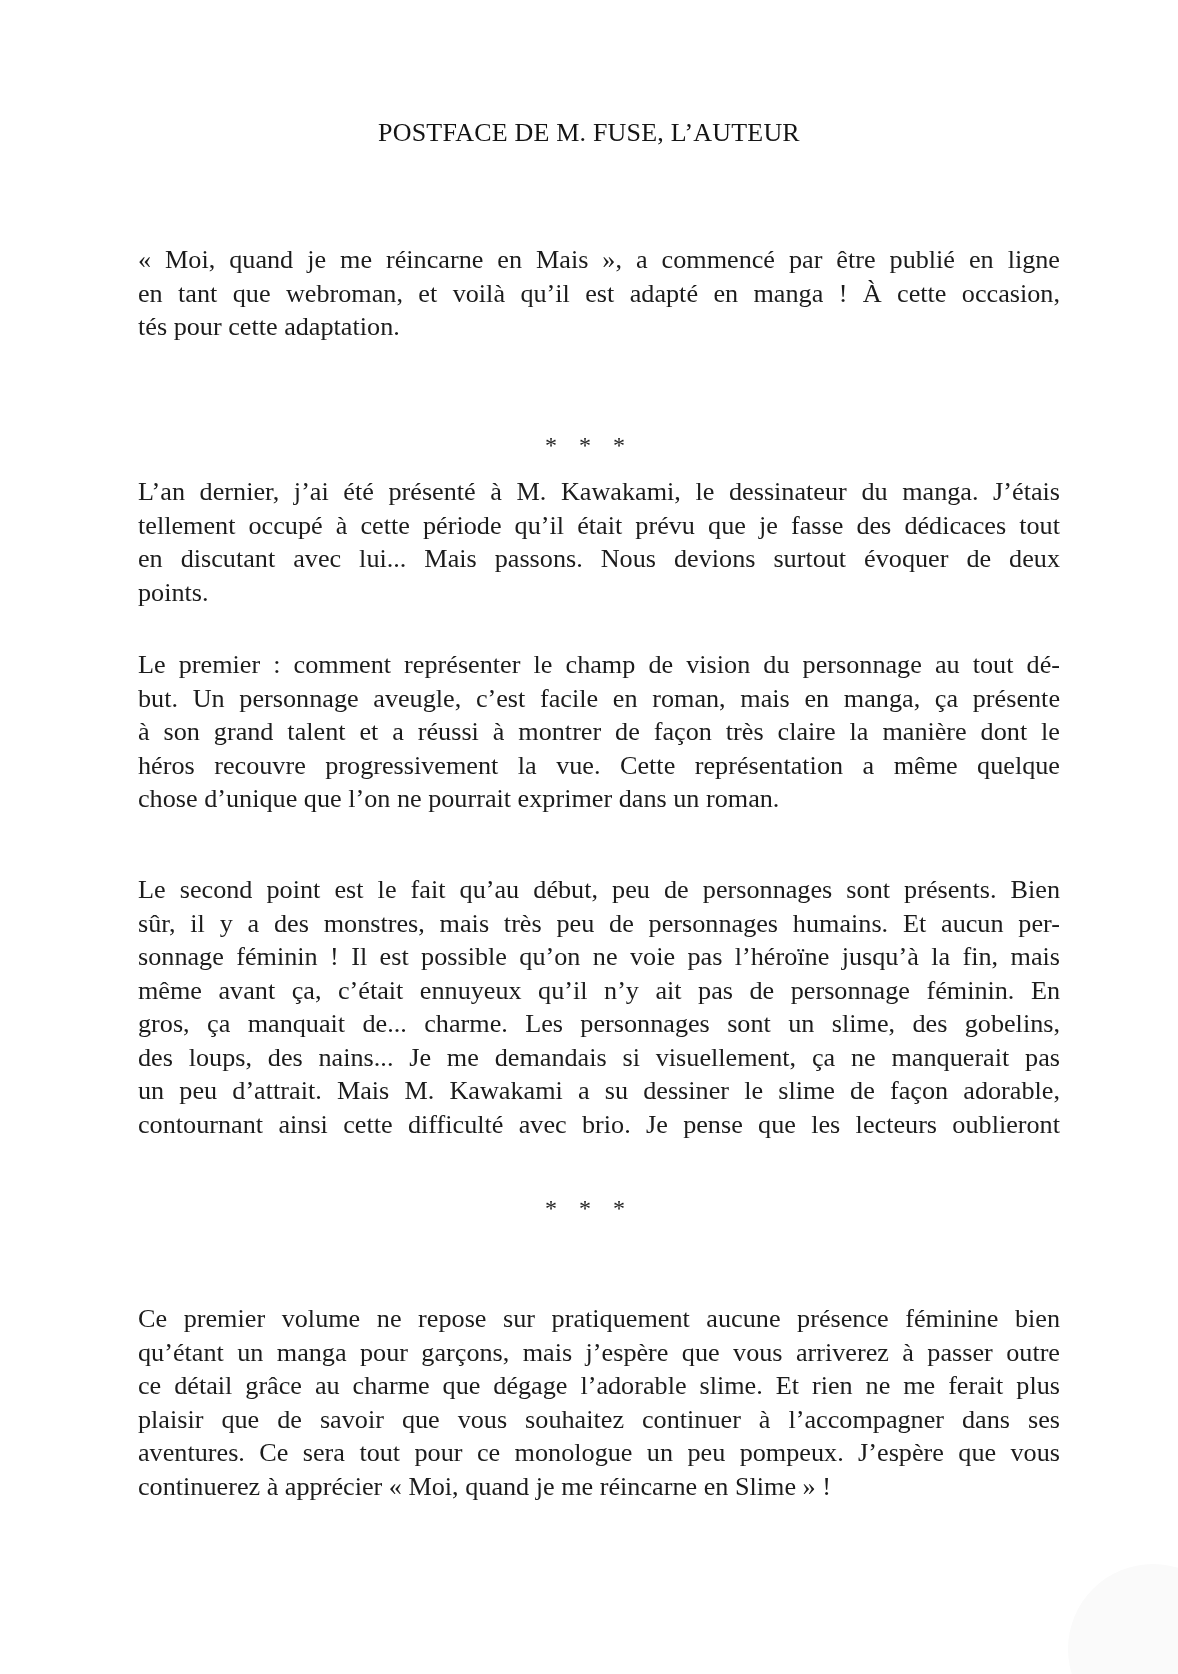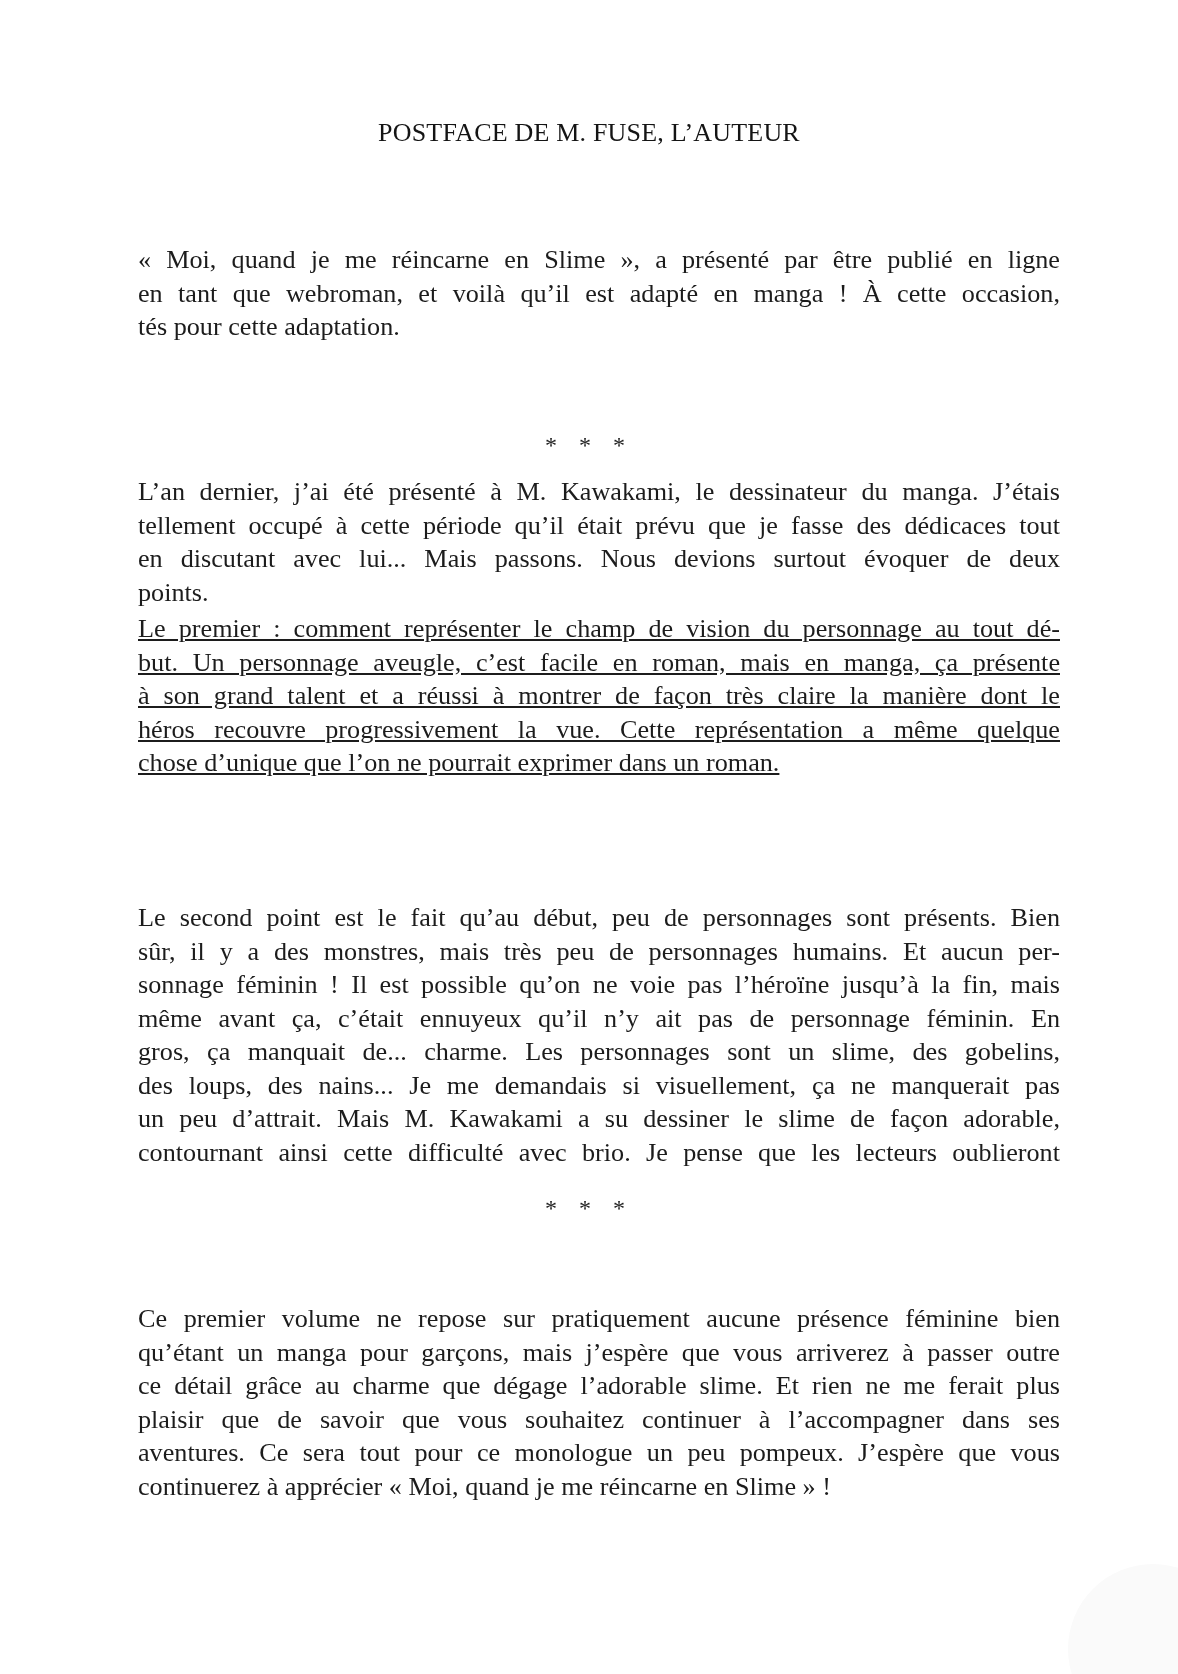--- a/index.html
+++ b/index.html
@@ -69,43 +69,43 @@
     }
   </style>
 </head>
 <body>
 
 <div class="page">
 
   <div class="title">POSTFACE DE M. FUSE, L’AUTEUR</div>
 
   <div class="body-text" style="top:243px;">
-    <span class="line">« Moi, quand je me réincarne en Slime », a présenté par être publié en ligne</span>
+    <span class="line">« Moi, quand je me réincarne en Mais », a commencé par être publié en ligne</span>
     <span class="line">en tant que webroman, et voilà qu’il est adapté en manga ! À cette occasion,</span>
     <span class="line last">tés pour cette adaptation.</span>
   </div>
 
   <div class="separator" style="top:432px;">* * *</div>
 
   <div class="body-text" style="top:475px;">
     <span class="line">L’an dernier, j’ai été présenté à M. Kawakami, le dessinateur du manga. J’étais</span>
     <span class="line">tellement occupé à cette période qu’il était prévu que je fasse des dédicaces tout</span>
     <span class="line">en discutant avec lui... Mais passons. Nous devions surtout évoquer de deux</span>
     <span class="line last">points.</span>
   </div>
 
-  <div class="body-text" style="top:612px;text-decoration:underline;">
+  <div class="body-text" style="top:648px;">
     <span class="line">Le premier : comment représenter le champ de vision du personnage au tout dé-</span>
     <span class="line">but. Un personnage aveugle, c’est facile en roman, mais en manga, ça présente</span>
     <span class="line">à son grand talent et a réussi à montrer de façon très claire la manière dont le</span>
     <span class="line">héros recouvre progressivement la vue. Cette représentation a même quelque</span>
     <span class="line last">chose d’unique que l’on ne pourrait exprimer dans un roman.</span>
   </div>
 
-  <div class="body-text" style="top:873px;margin-top:28px;">
+  <div class="body-text" style="top:873px;">
     <span class="line">Le second point est le fait qu’au début, peu de personnages sont présents. Bien</span>
     <span class="line">sûr, il y a des monstres, mais très peu de personnages humains. Et aucun per-</span>
     <span class="line">sonnage féminin ! Il est possible qu’on ne voie pas l’héroïne jusqu’à la fin, mais</span>
     <span class="line">même avant ça, c’était ennuyeux qu’il n’y ait pas de personnage féminin. En</span>
     <span class="line">gros, ça manquait de... charme. Les personnages sont un slime, des gobelins,</span>
     <span class="line">des loups, des nains... Je me demandais si visuellement, ça ne manquerait pas</span>
     <span class="line">un peu d’attrait. Mais M. Kawakami a su dessiner le slime de façon adorable,</span>
     <span class="line">contournant ainsi cette difficulté avec brio. Je pense que les lecteurs oublieront</span>
   </div>
 

